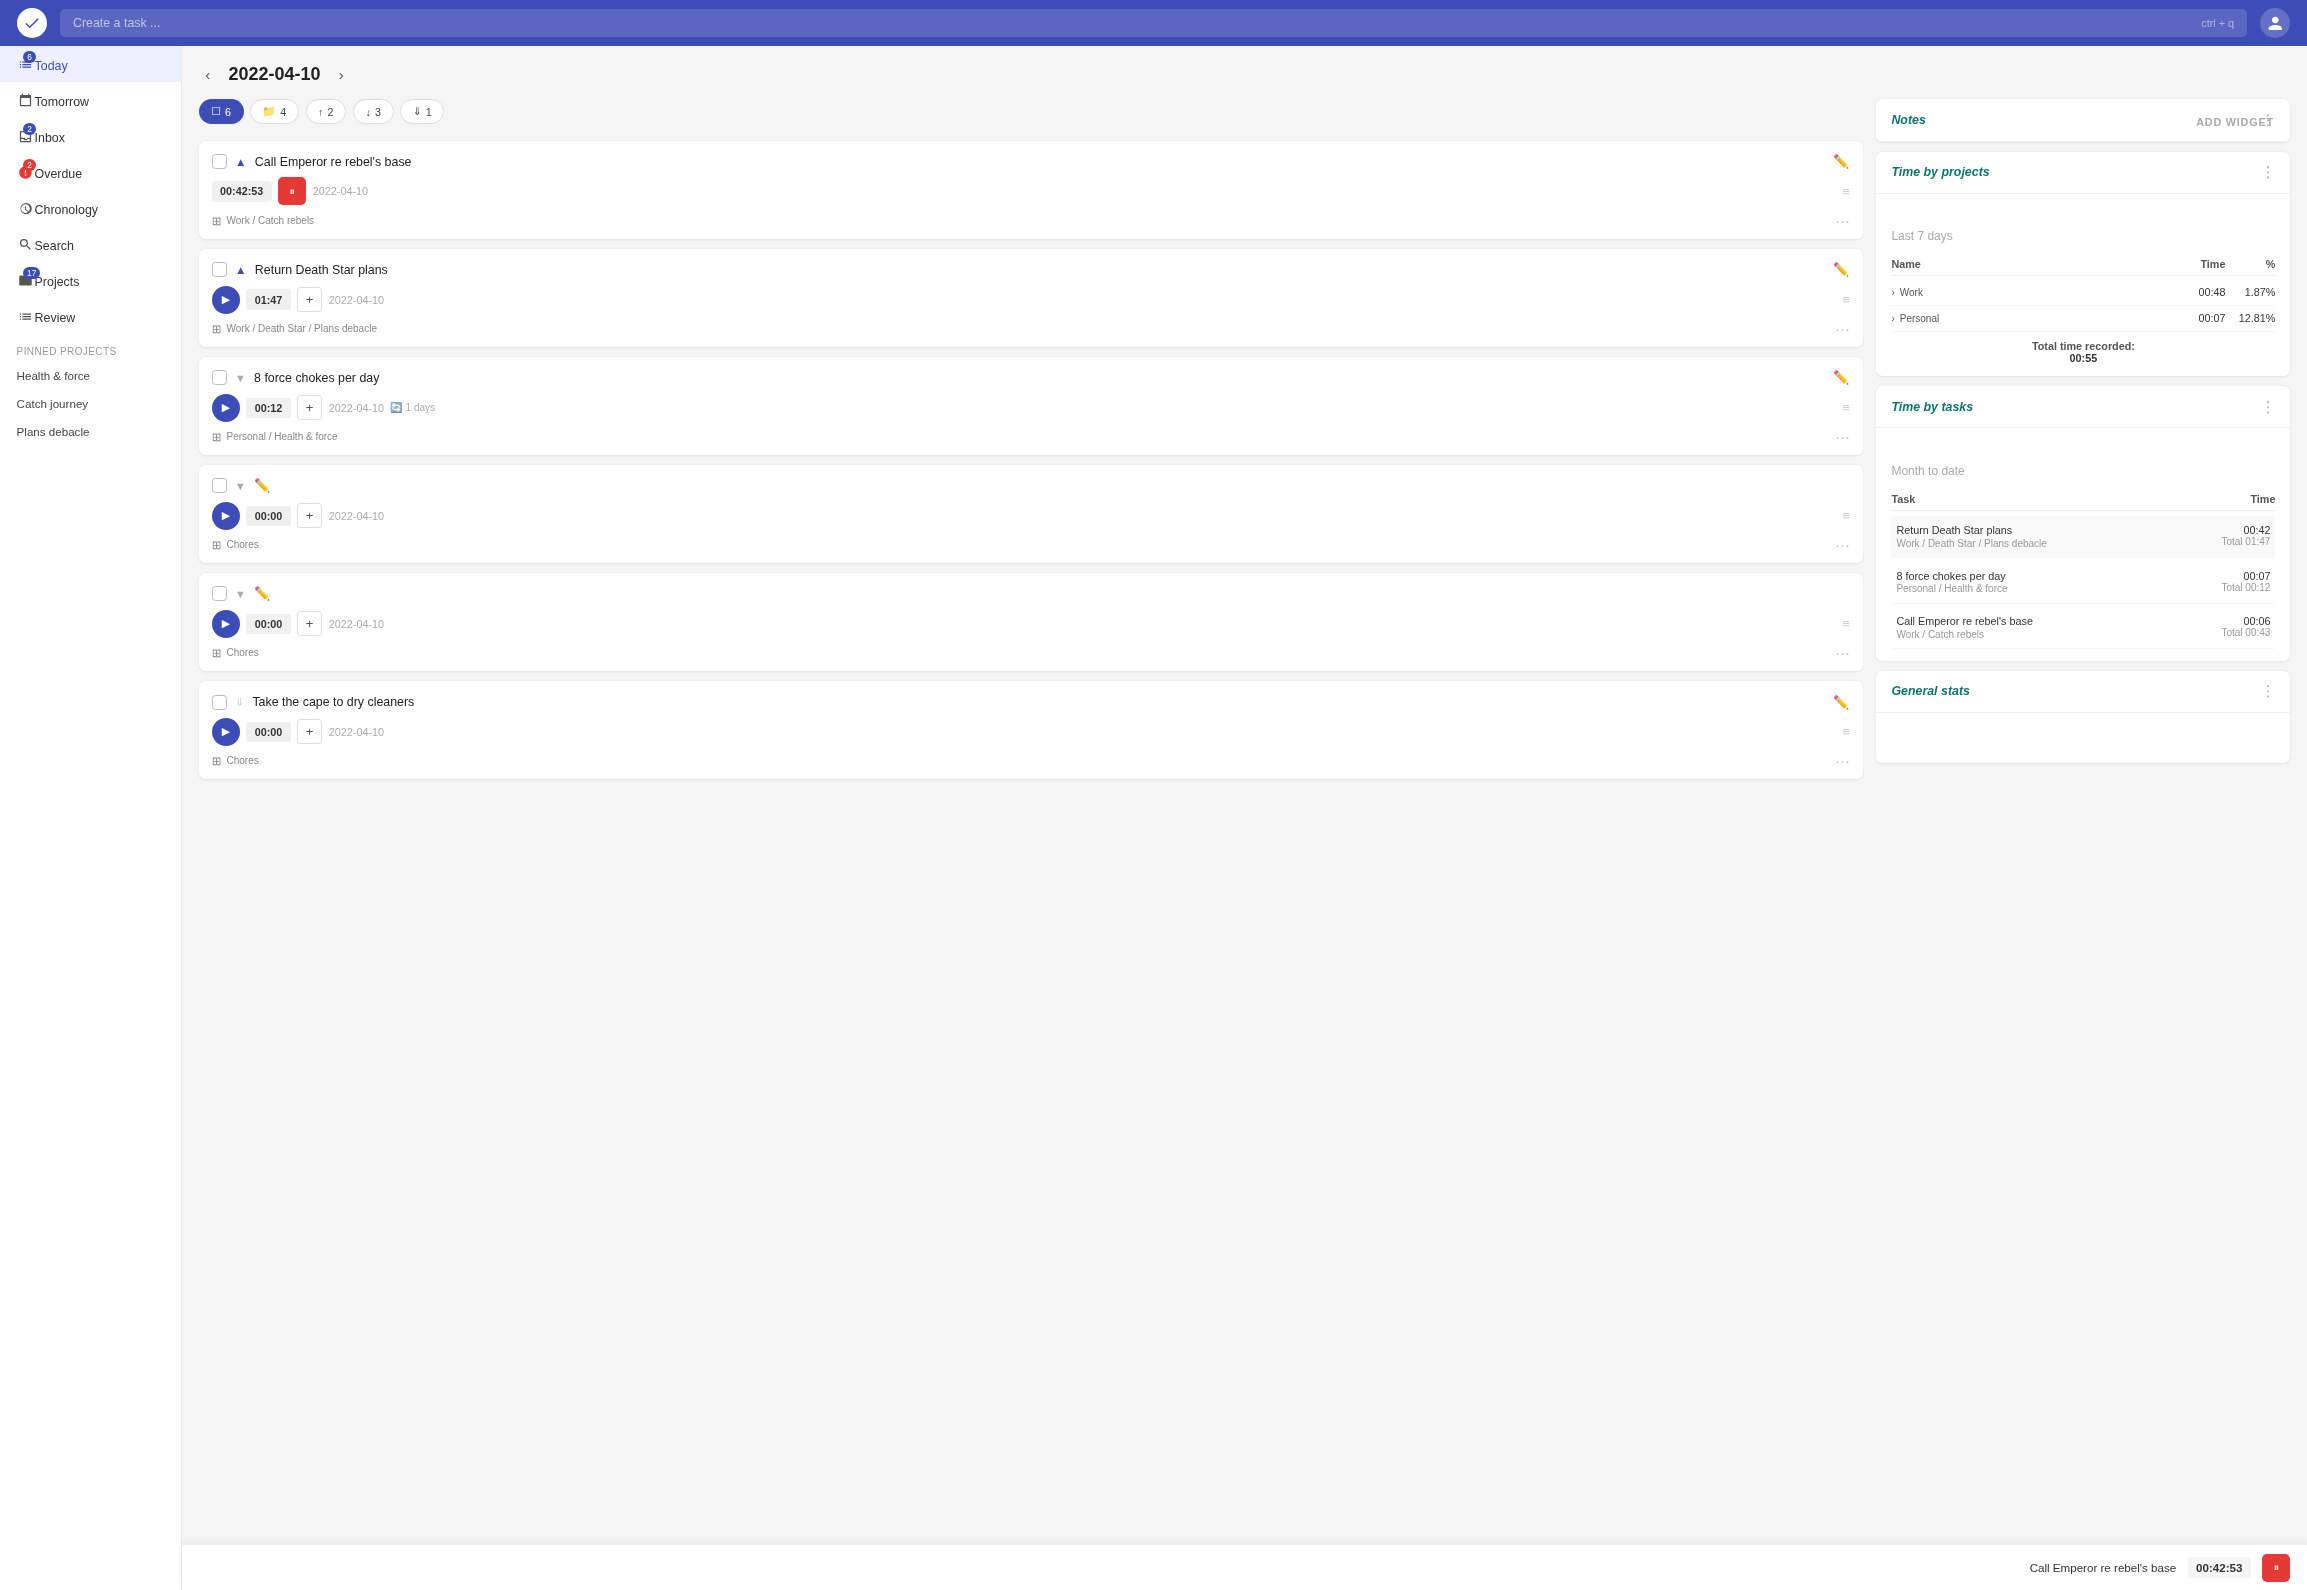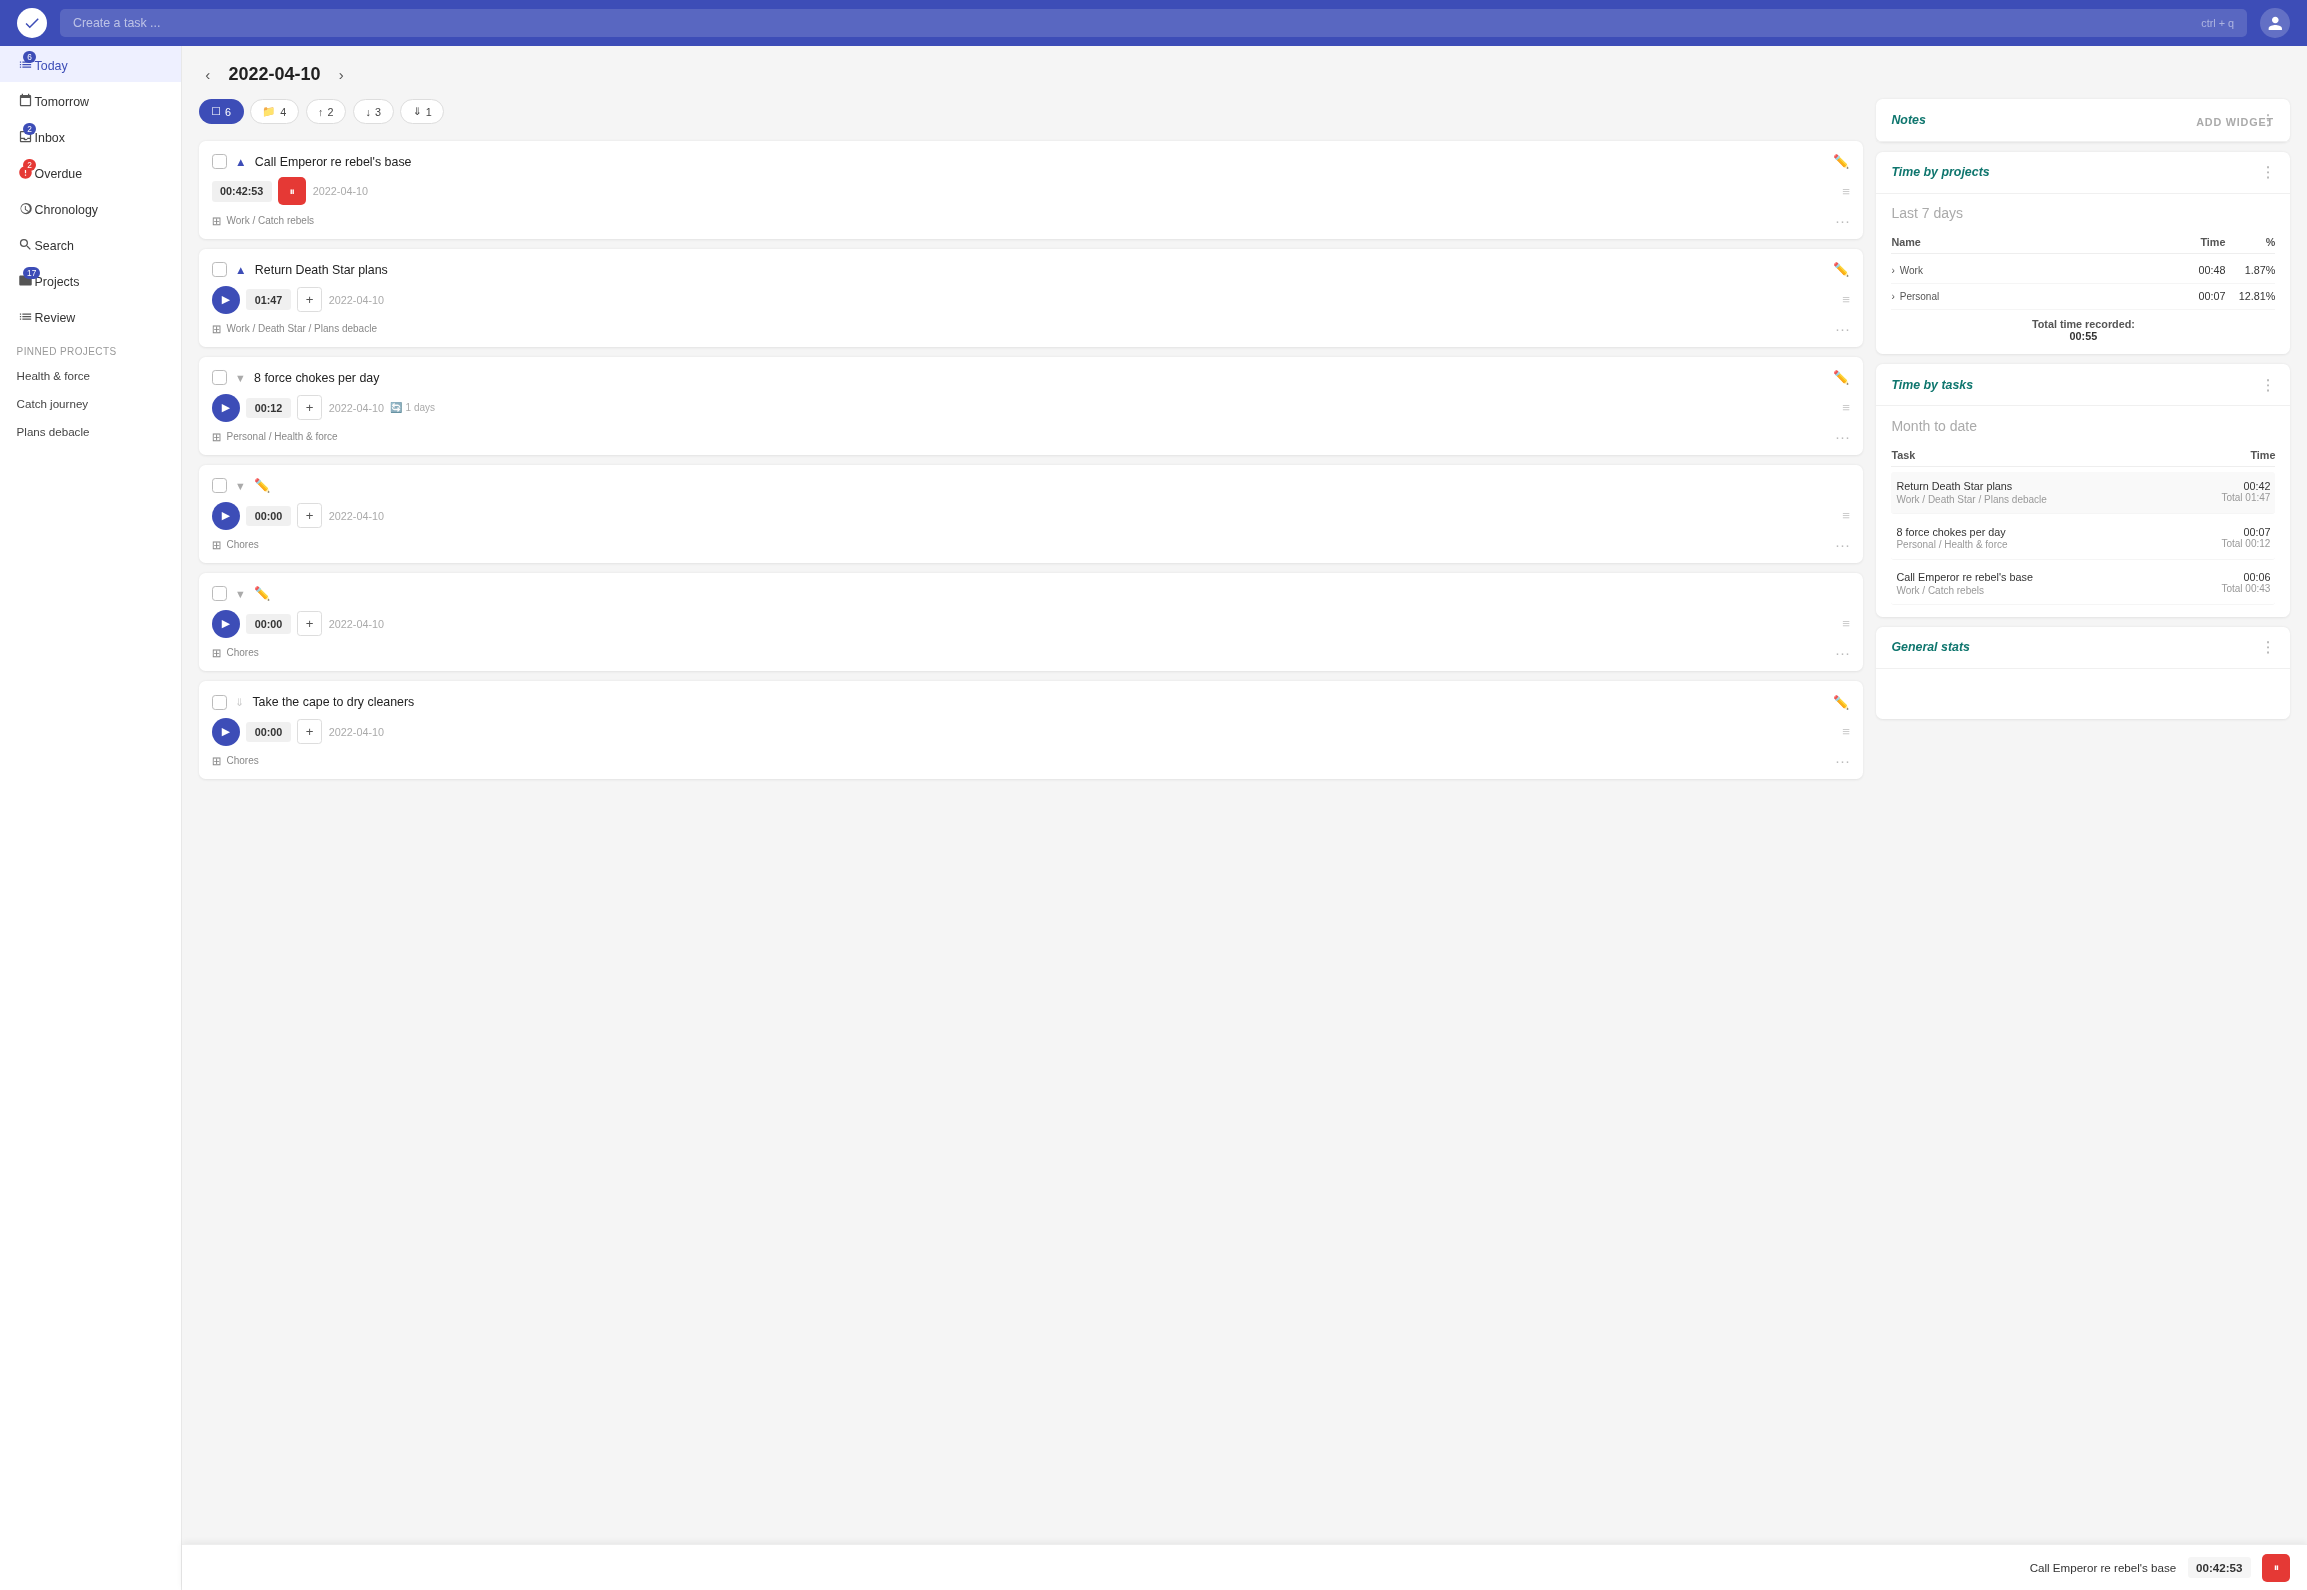--- a/index.html
+++ b/index.html
@@ -164,21 +164,21 @@
       box-shadow: 0 0.8px 2.5px rgba(0,0,0,0.08);
     }
     .widget-header {
       display: flex; align-items: center; justify-content: space-between;
       padding: 11.6px 15px;
       border-bottom: 0.8px solid #f0f0f0;
     }
     .widget-title { font-size: 12.4px; font-weight: 600; color: #0f766e; font-style: italic; }
     .widget-menu { color: #aaa; cursor: pointer; font-size: 15px; }
     .widget-body { padding: 11.6px 15px; }
-    .widget-subtitle { font-size: 14px; color: #aaa; margin-bottom: 10px; }
+    .widget-subtitle { font-size: 12px; color: #aaa; margin-bottom: 10px; margin-top: 24px; }
     .table-header {
       display: grid; grid-template-columns: 1fr 66px 50px;
       font-size: 10.8px; font-weight: 600; color: #555;
       padding: 5px 0; border-bottom: 0.8px solid #eee; margin-bottom: 3.3px;
     }
     .table-row-item {
       display: grid; grid-template-columns: 1fr 66px 50px;
       padding: 6.6px 0; align-items: center;
       border-bottom: 0.8px solid #f5f5f5;
     }

